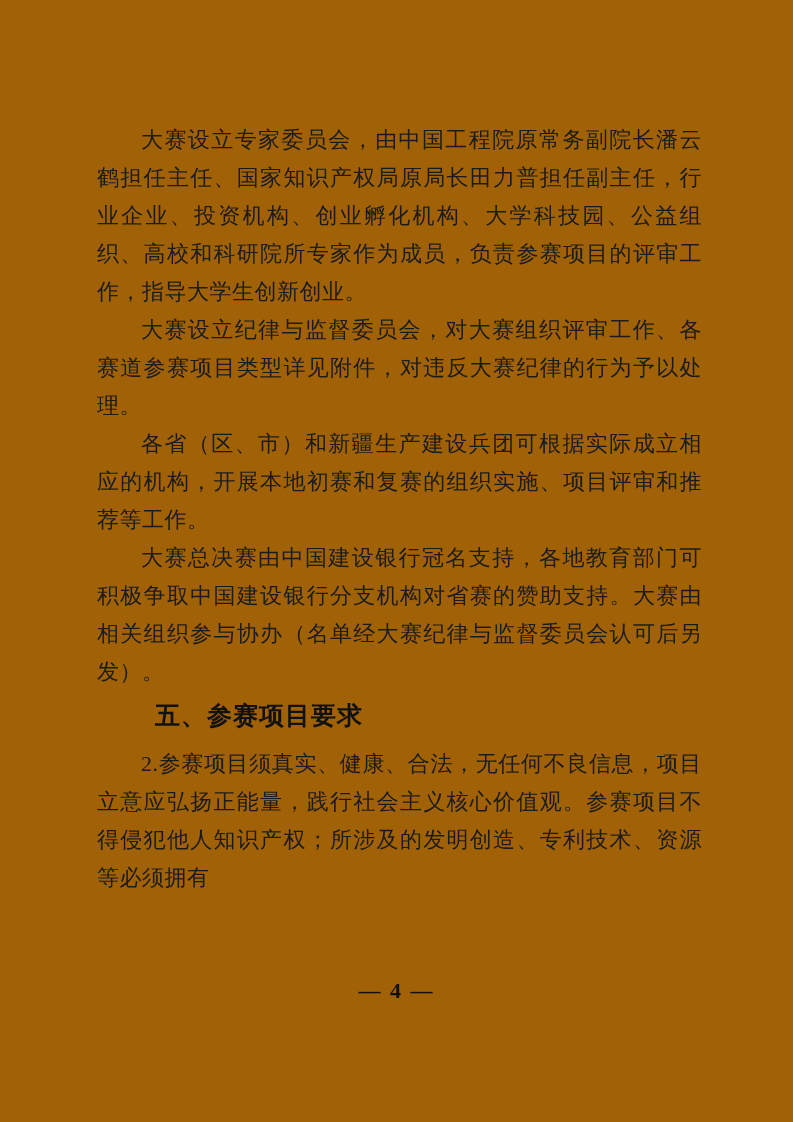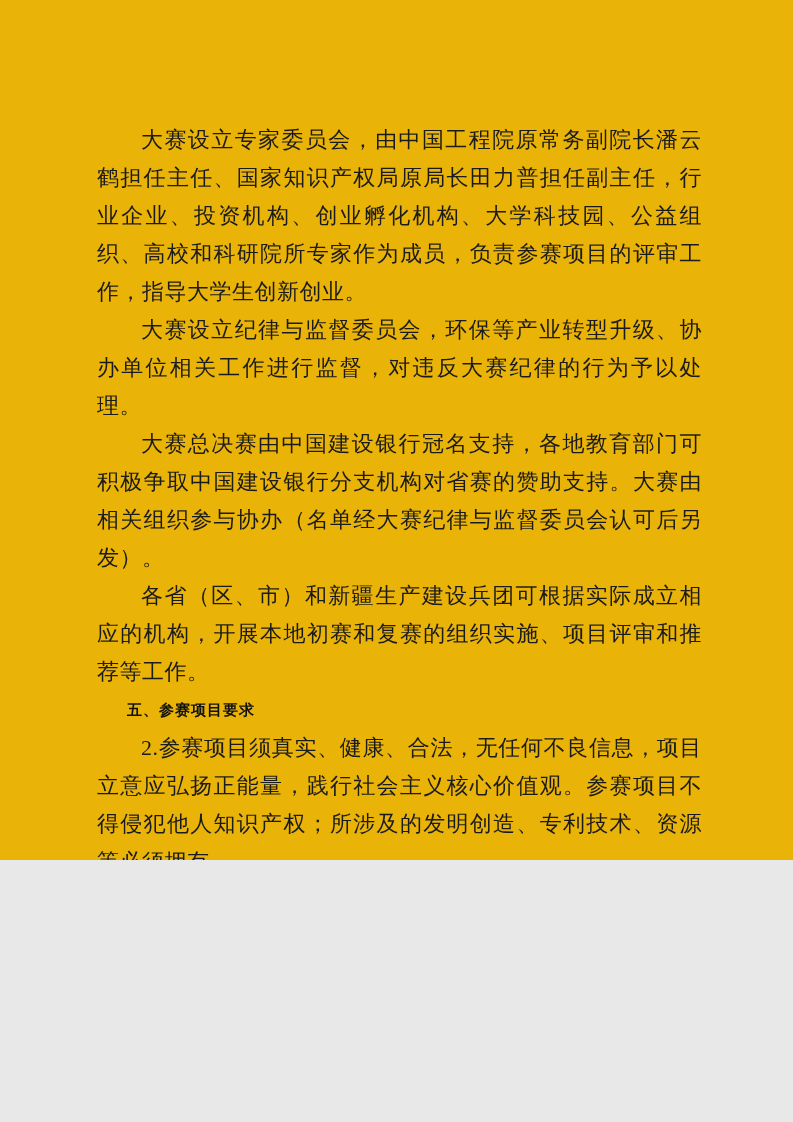--- a/index.html
+++ b/index.html
@@ -3,48 +3,48 @@
 <meta charset="utf-8">
 <style>
   html, body {
     margin: 0;
     padding: 0;
     background: #e8e8e8;
   }
   .page {
     position: relative;
     width: 793px;
-    height: 860px;
+    height: 1122px;
     margin: 0 auto;
-    background: #eab308;
+    background: #a16207;
     overflow: hidden;
   }
   .body-text {
     position: absolute;
     left: 97px;
     top: 121px;
     width: 605px;
     font-family: "Liberation Serif", "DejaVu Serif", serif;
     font-size: 22px;
     line-height: 38px;
     color: #1b1b1b;
     text-align: justify;
     text-justify: inter-character;
   }
   .para {
     margin: 0;
     text-indent: 2em;
     letter-spacing: 0.5px;
   }
   .heading {
-    margin: 0;
+    margin: 8px;
     text-indent: 2em;
-    font-family: Liberation Sans, sans-serif;
+    font-family: Liberation Mono, monospace;
     font-weight: bold;
-    font-size: 15px;
+    font-size: 25px;
     line-height: 38px;
     color: #111111;
     letter-spacing: 1px;
   }
   .page-footer {
     position: absolute;
     left: 0;
     right: 0;
     top: 978px;
     text-align: center;
@@ -54,20 +54,20 @@
     color: #111111;
     letter-spacing: 2px;
   }
 </style>
 </head>
 <body>
 
 <div class="page">
   <div class="body-text">
     <p class="para">大赛设立专家委员会，由中国工程院原常务副院长潘云鹤担任主任、国家知识产权局原局长田力普担任副主任，行业企业、投资机构、创业孵化机构、大学科技园、公益组织、高校和科研院所专家作为成员，负责参赛项目的评审工作，指导大学生创新创业。</p>
-    <p class="para">大赛设立纪律与监督委员会，环保等产业转型升级、协办单位相关工作进行监督，对违反大赛纪律的行为予以处理。</p>
+    <p class="para">大赛设立纪律与监督委员会，对大赛组织评审工作、各赛道参赛项目类型详见附件，对违反大赛纪律的行为予以处理。</p>
+    <p class="para">各省（区、市）和新疆生产建设兵团可根据实际成立相应的机构，开展本地初赛和复赛的组织实施、项目评审和推荐等工作。</p>
     <p class="para">大赛总决赛由中国建设银行冠名支持，各地教育部门可积极争取中国建设银行分支机构对省赛的赞助支持。大赛由相关组织参与协办（名单经大赛纪律与监督委员会认可后另发）。</p>
-    <p class="para">各省（区、市）和新疆生产建设兵团可根据实际成立相应的机构，开展本地初赛和复赛的组织实施、项目评审和推荐等工作。</p>
     <h2 class="heading">五、参赛项目要求</h2>
     <p class="para">2.参赛项目须真实、健康、合法，无任何不良信息，项目立意应弘扬正能量，践行社会主义核心价值观。参赛项目不得侵犯他人知识产权；所涉及的发明创造、专利技术、资源等必须拥有</p>
   </div>
   <div class="page-footer">— 4 —</div>
 </div>
 
 </body></html>

